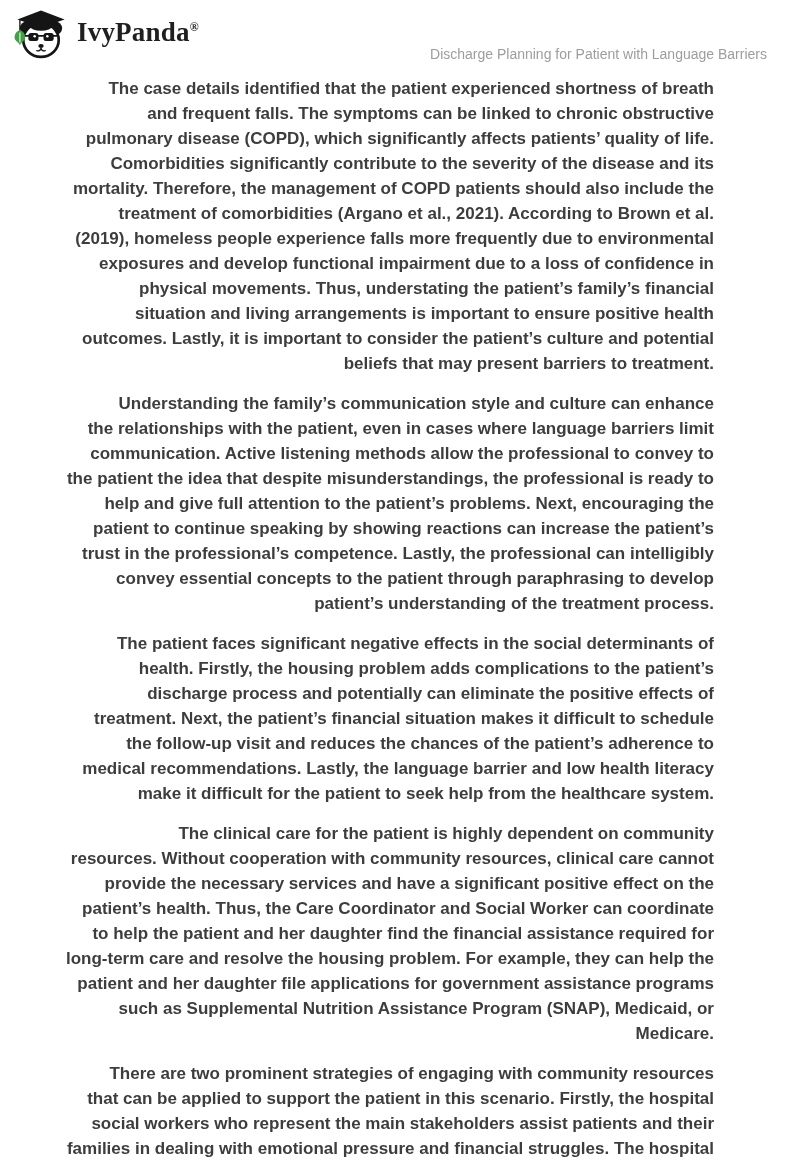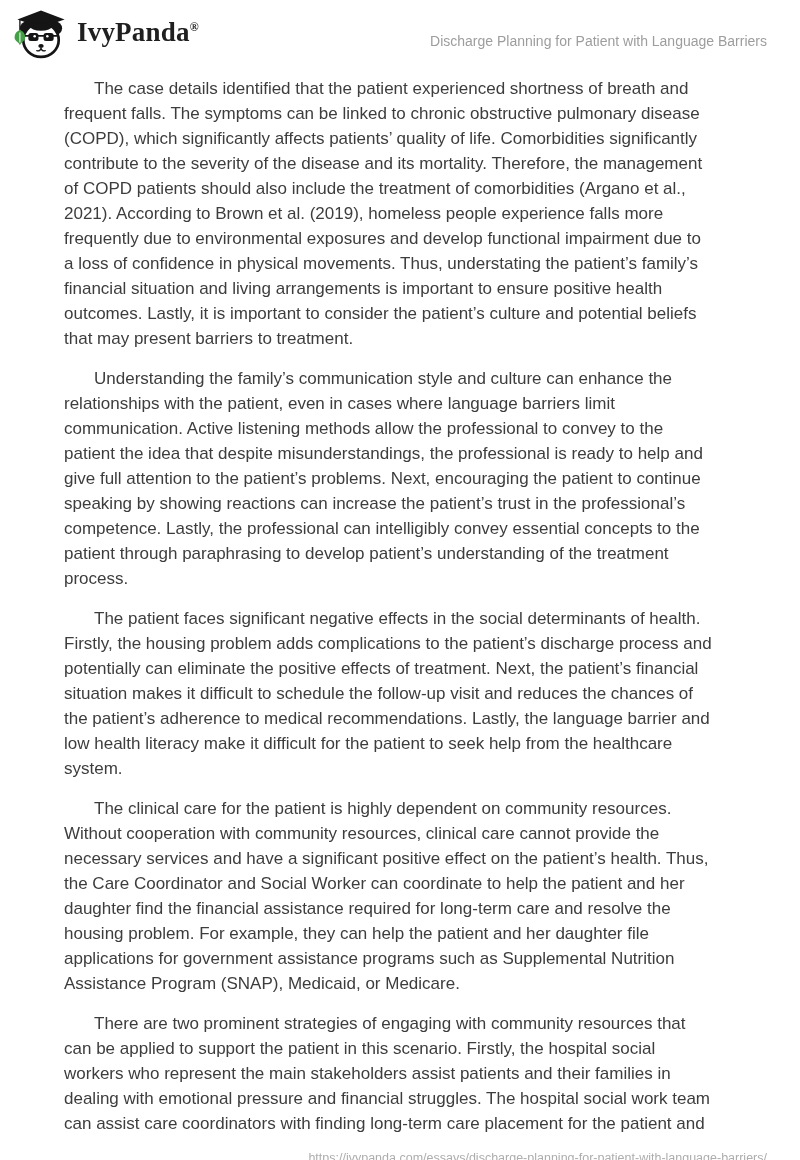--- a/index.html
+++ b/index.html
@@ -9,21 +9,21 @@
     height: 1160px;
     background: #ffffff;
     display: flex;
     flex-direction: column;
     font-family: "Liberation Sans", sans-serif;
     overflow: hidden;
   }
   .hdr {
     display: flex;
     justify-content: space-between;
-    align-items: center;
+    align-items: flex-end;
     padding: 8px 33px 0 14px;
   }
   .brand { display: flex; align-items: center; gap: 9px; }
   .logo-svg { width: 54px; height: 54px; display: block; }
   .wordmark {
     font-family: "Liberation Serif", "DejaVu Serif", serif;
     font-weight: 700;
     font-size: 27px;
     color: #1f1f1f;
     letter-spacing: 0.2px;
@@ -40,21 +40,22 @@
   main.body-col {
     flex: 1 1 auto;
     padding: 14px 86px 0 64px;
   }
   p.para {
     margin: 0 0 15px 0;
     text-indent: 30px;
     font-size: 17px;
     line-height: 25px;
     color: #3d3d3d;
-    text-align: left;
+    text-align: right;
+    font-weight: bold;
   }
   .ftr {
     padding: 0 33px 15px 33px;
     text-align: right;
     color: #adadad;
     font-size: 12.5px;
   }
 </style>
 </head>
 <body>

